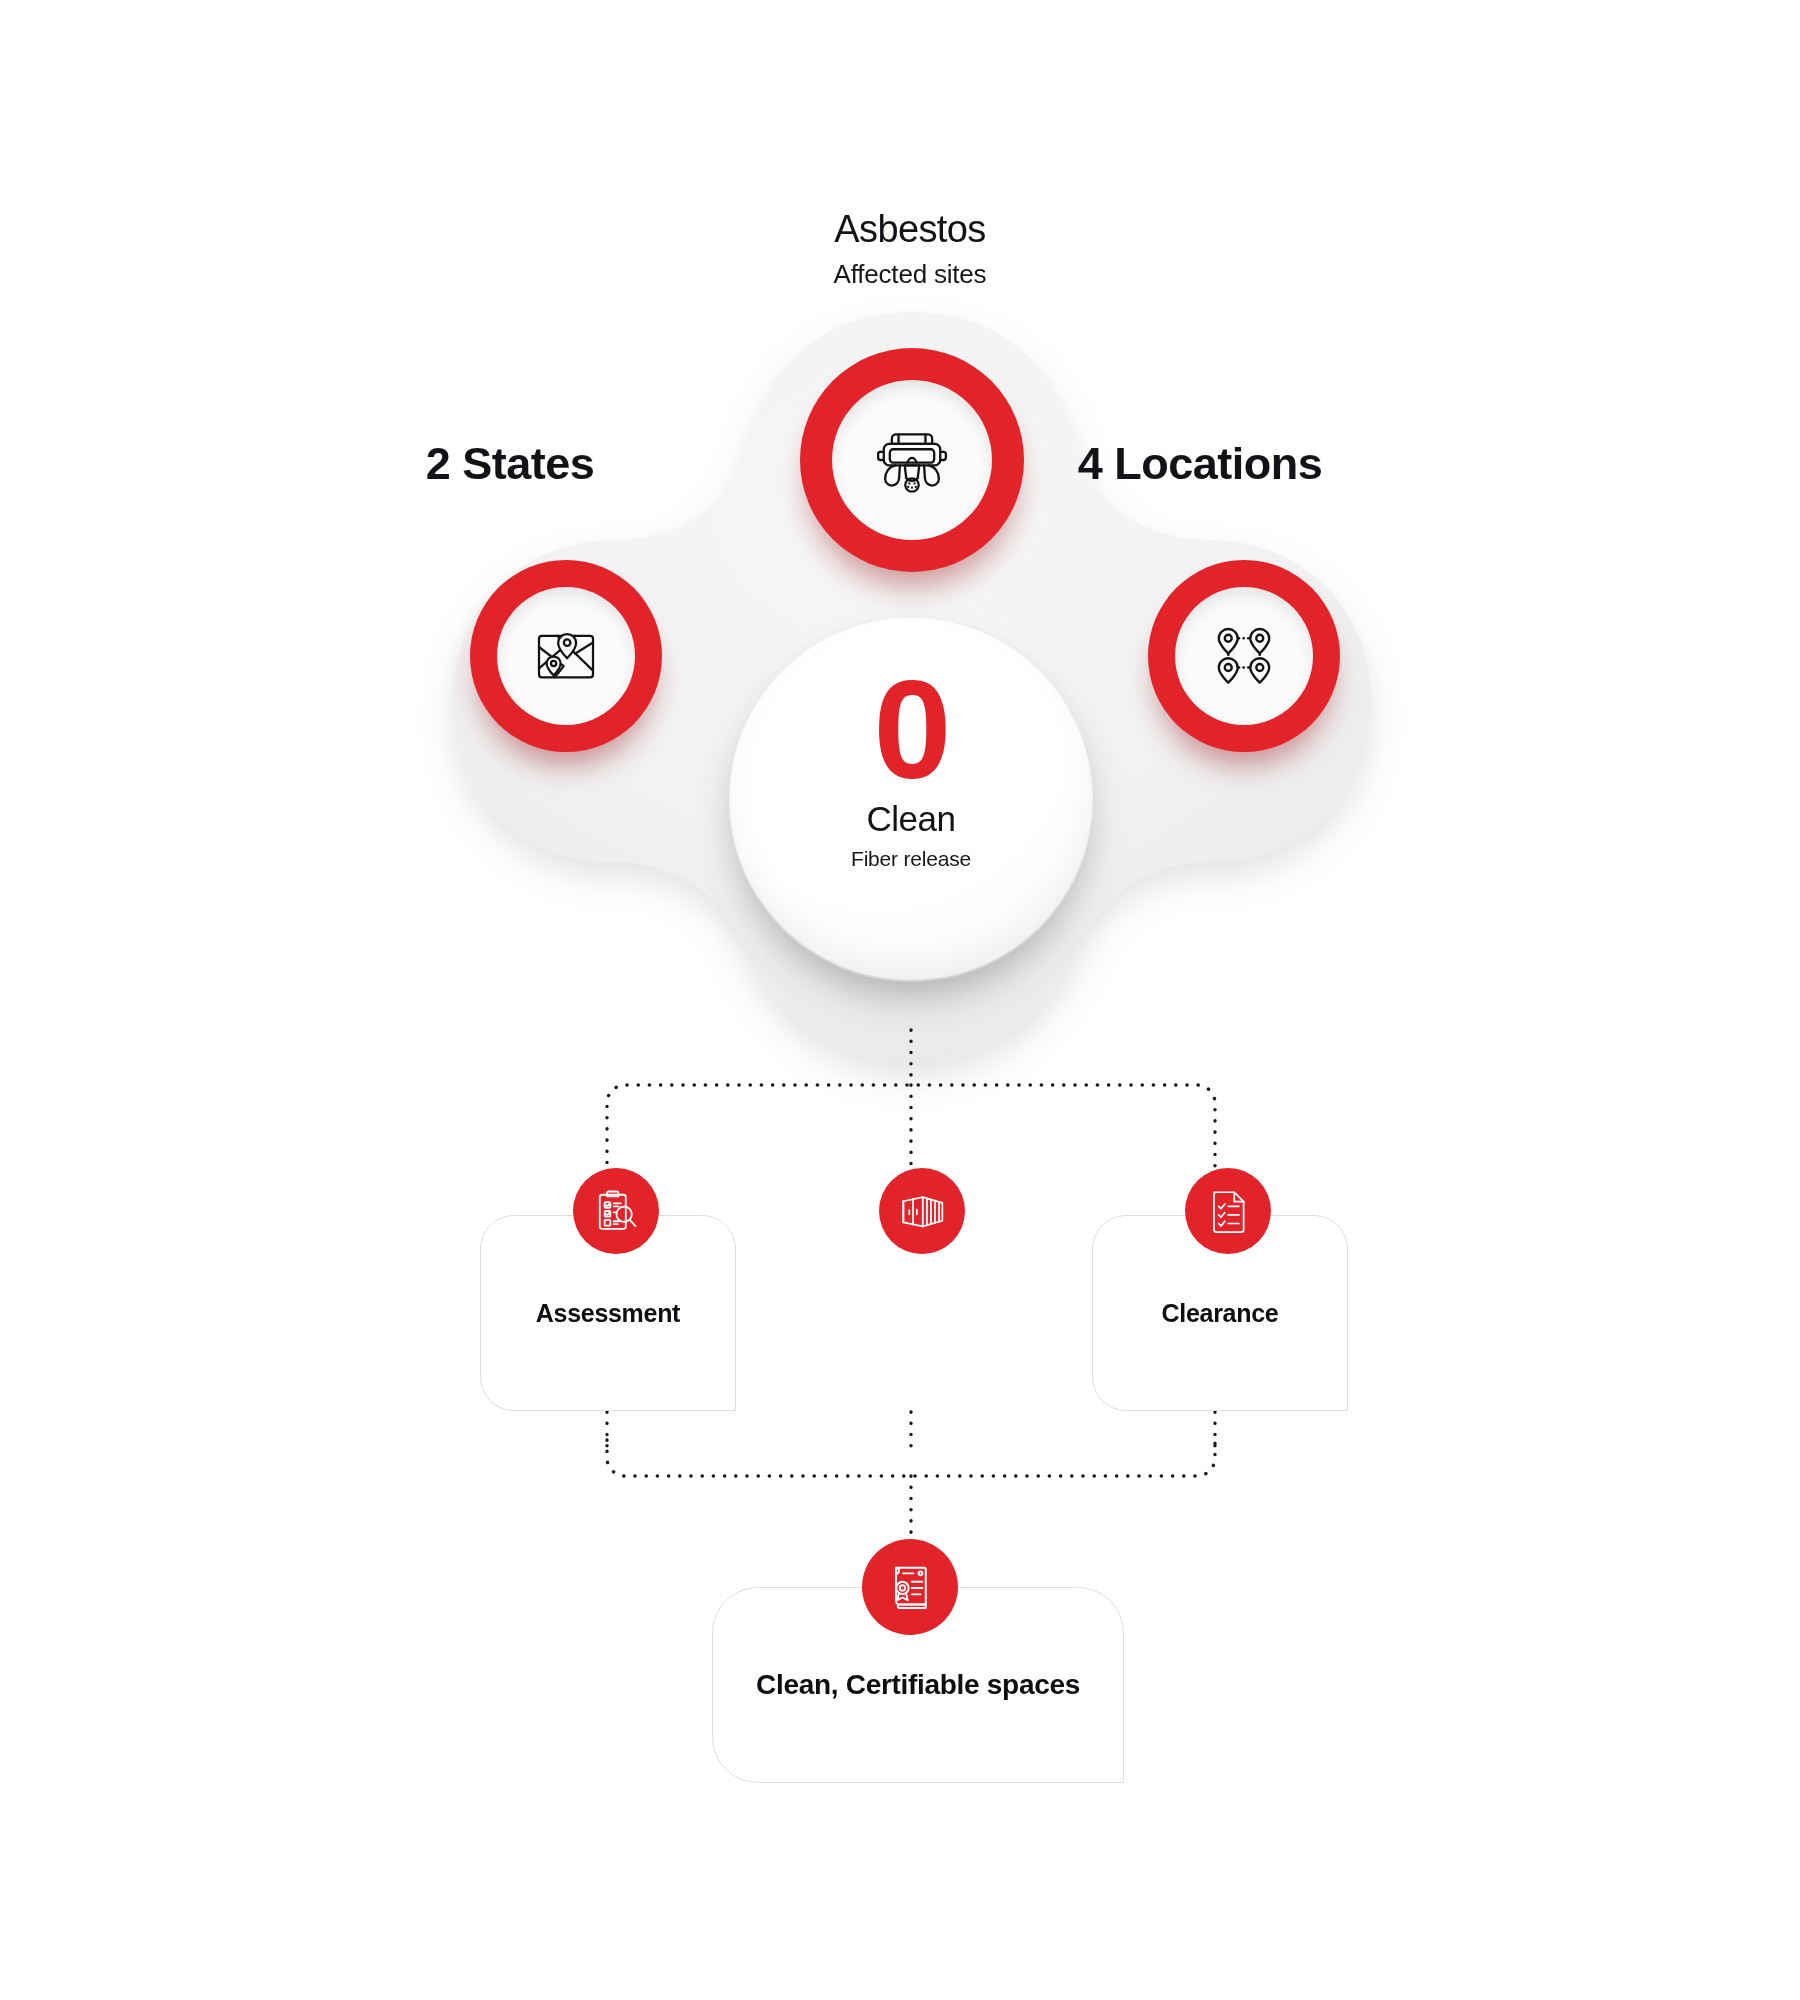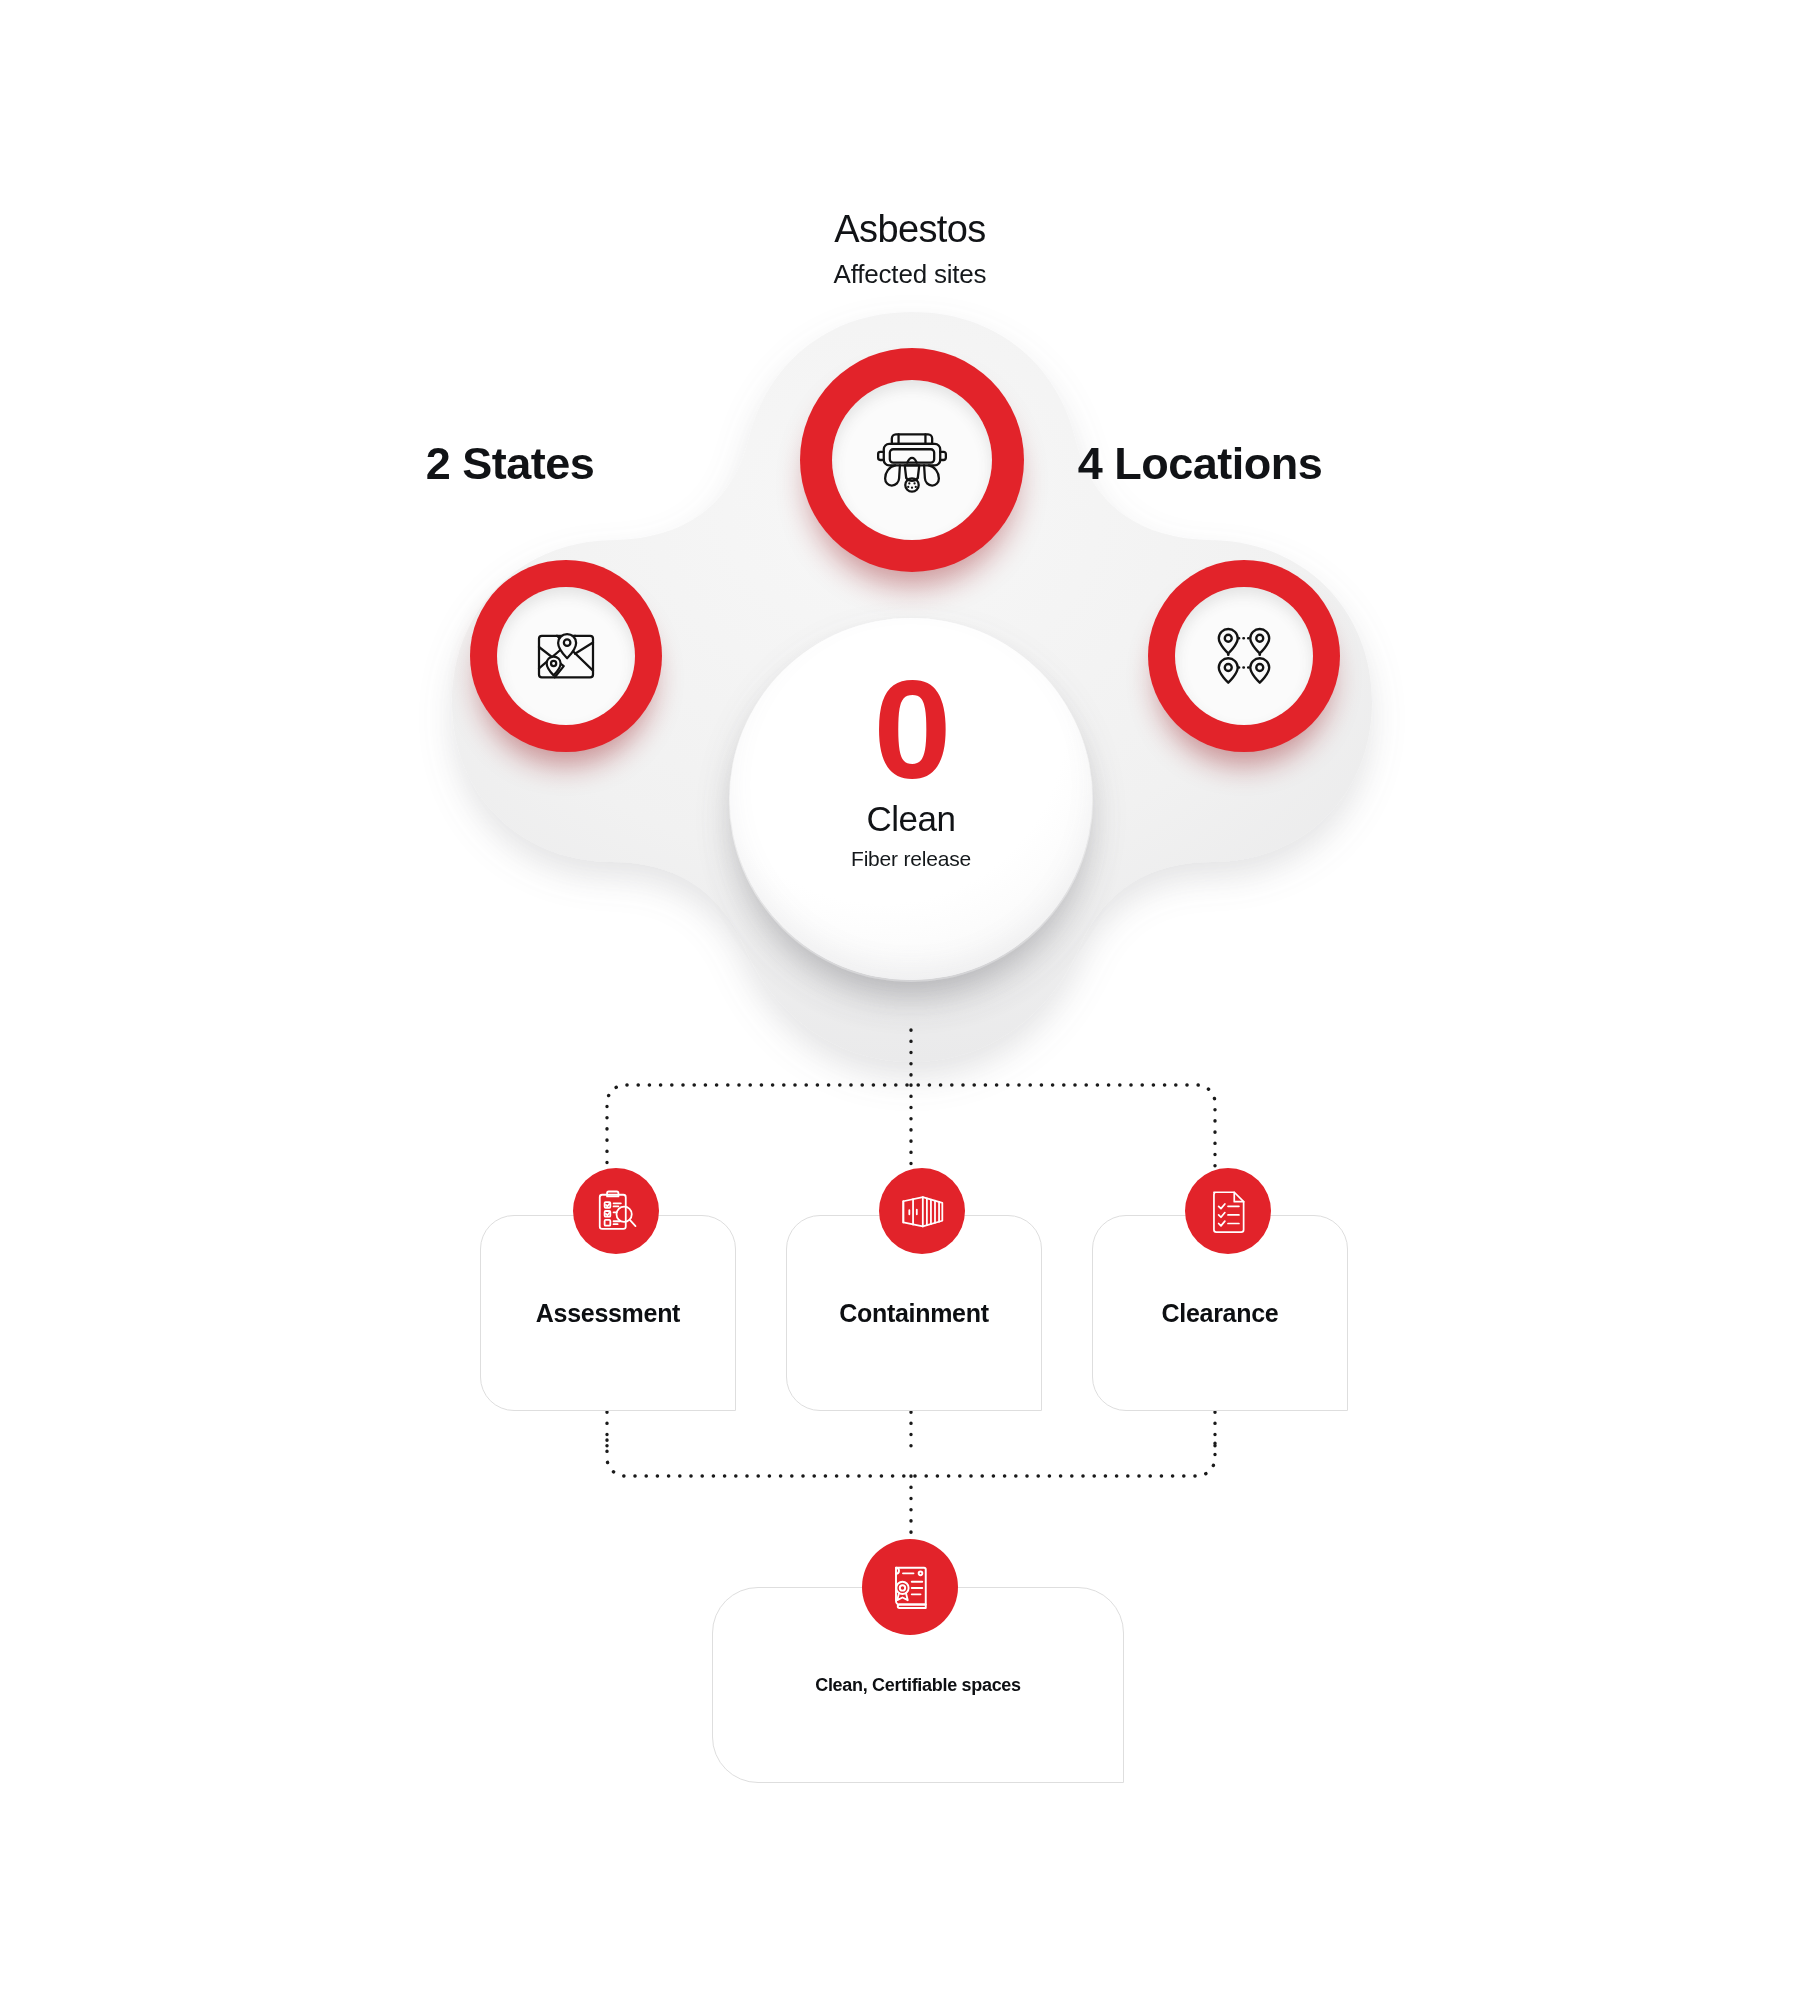--- a/index.html
+++ b/index.html
@@ -183,21 +183,21 @@
     position: absolute;
     left: 712px; top: 1587px;
     width: 412px; height: 196px;
     border: 1.6px solid #dedede;
     background: #ffffff;
     border-radius: 46px 46px 0 46px;
     display: flex;
     align-items: center;
     justify-content: center;
   }
-  #card-final .proc-label { font-size: 18px; }
+  #card-final .proc-label { font-size: 28px; }
 
   
   .badge {
     position: absolute;
     border-radius: 50%;
     background: #E2232A;
     display: flex;
     align-items: center;
     justify-content: center;
   }
@@ -350,23 +350,20 @@
 
       <path d="M607 1440 V1458 a18 18 0 0 0 18 18 H1197 a18 18 0 0 0 18 -18 V1440"></path>
 
       <path d="M911 1476 V1552"></path>
     </g>
   </svg>
 
   <div class="proc-card" id="card-assessment">
     <span class="proc-label">Assessment</span>
   </div>
-  <div class="proc-card" id="card-containment">
-    <span class="proc-label">Containment</span>
-  </div>
   <div class="proc-card" id="card-clearance">
     <span class="proc-label">Clearance</span>
   </div>
 
   <div class="badge" id="badge-assessment">
     <svg class="icon-svg" width="52" height="52" viewBox="0 0 64 64" fill="none" stroke="#ffffff" stroke-width="2.2" stroke-linecap="round" stroke-linejoin="round">
       <path d="M15 12 h26 a3 3 0 0 1 3 3 v36 a3 3 0 0 1 -3 3 H15 a3 3 0 0 1 -3 -3 V15 a3 3 0 0 1 3 -3 z"></path>
       <path d="M23 8 h10 a2 2 0 0 1 2 2 v4 H21 v-4 a2 2 0 0 1 2 -2 z"></path>
       <rect x="18" y="21" width="7" height="7" rx="1.2"></rect>
       <path d="M19.6 24.4 l1.8 1.8 l2.4 -3"></path>

